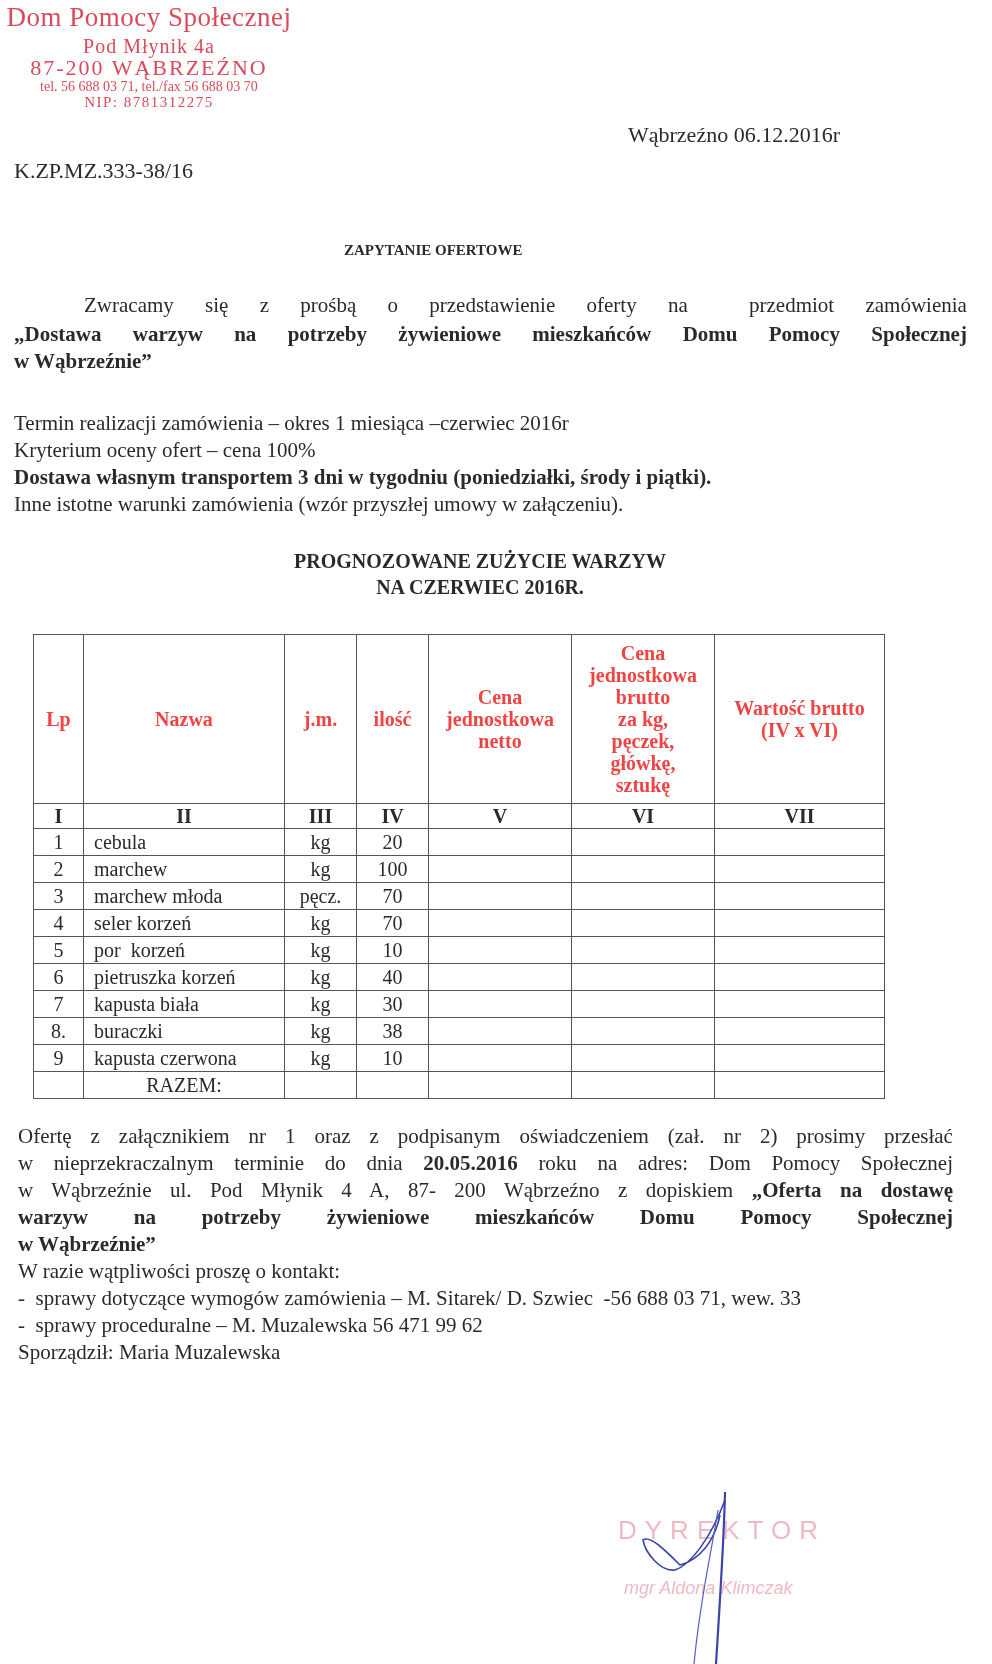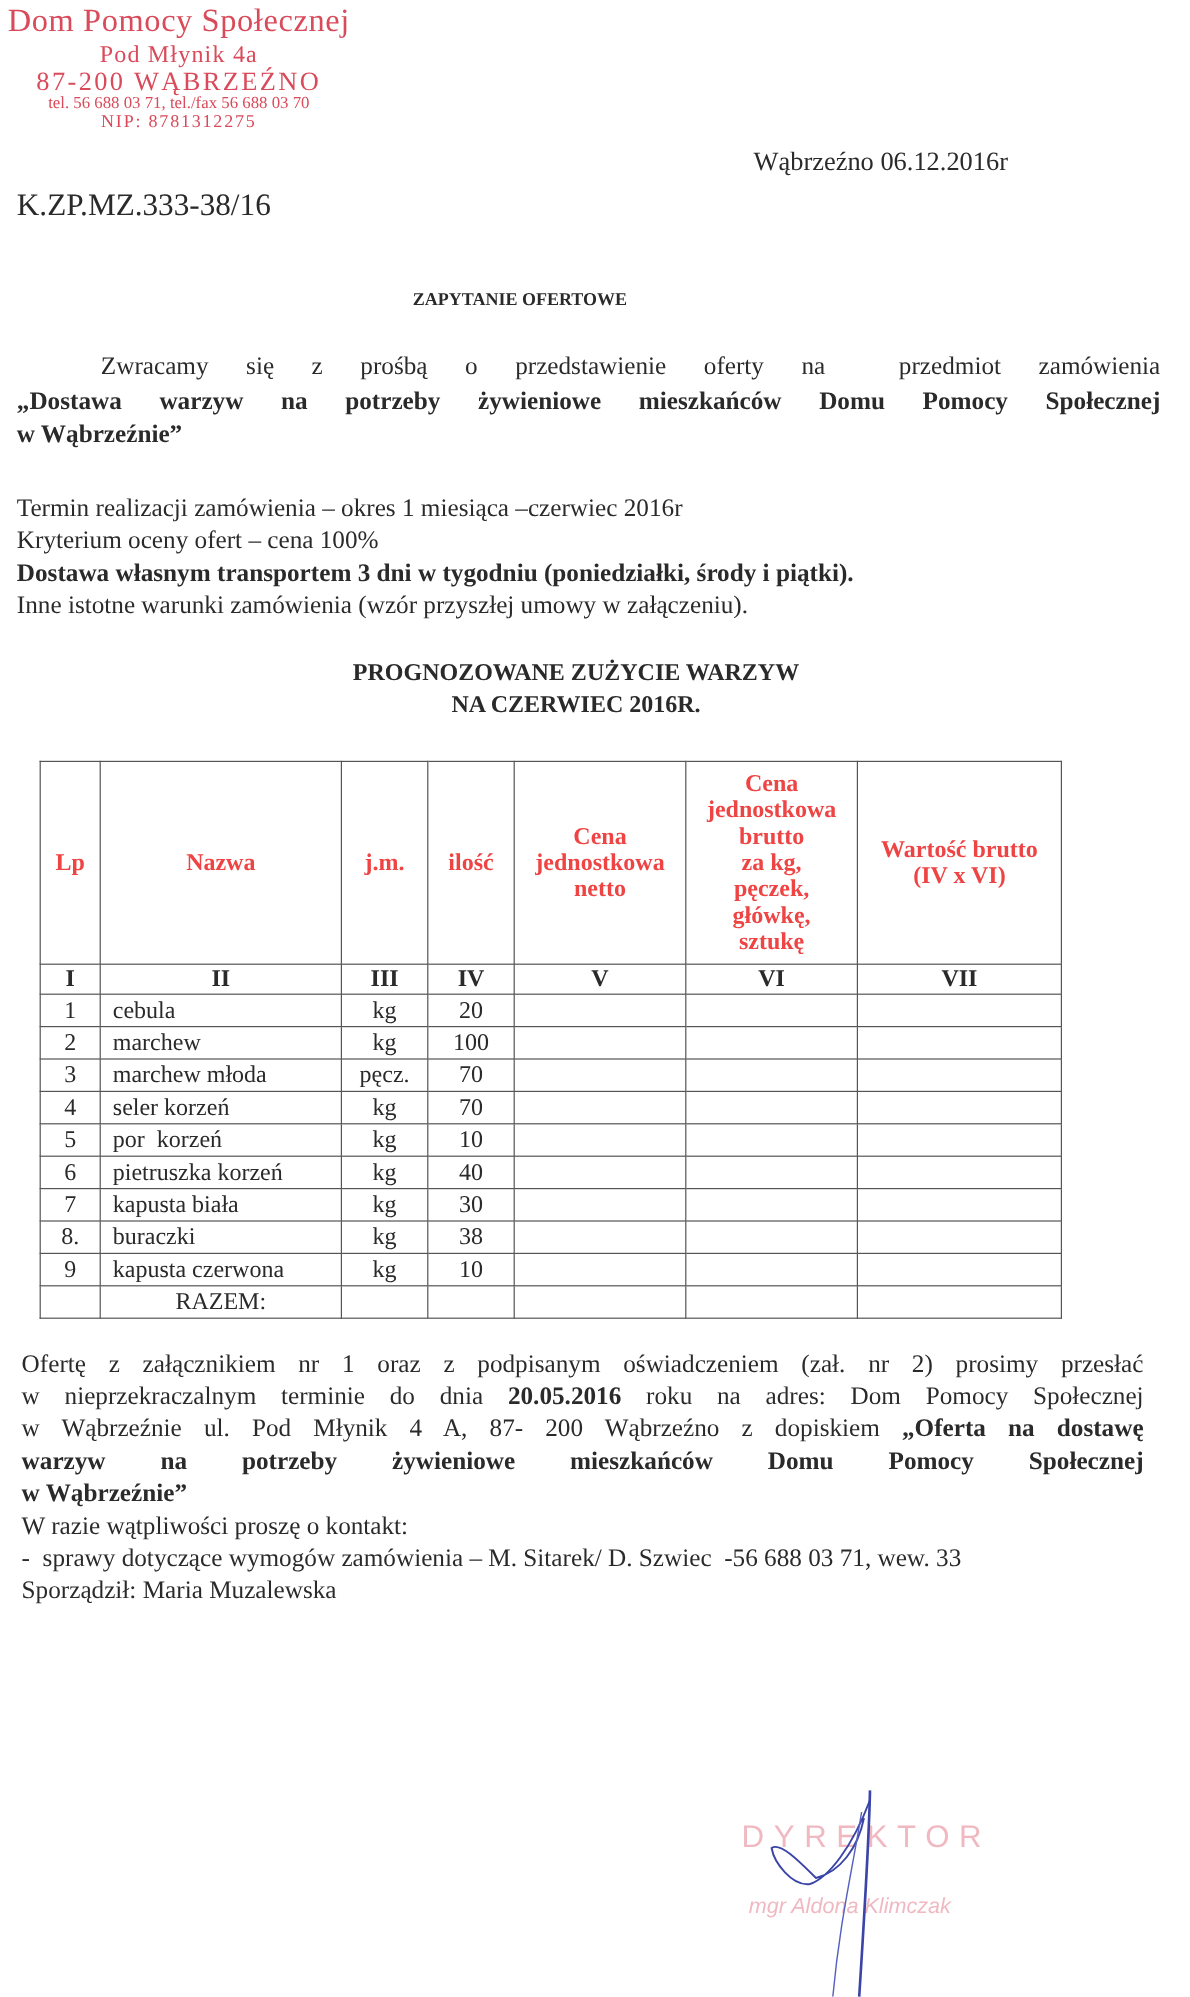--- a/index.html
+++ b/index.html
@@ -30,21 +30,21 @@
 
 <div class="abs stamp" style="left:-6px; top:2px; width:310px;">
   <div class="l1">Dom Pomocy Społecznej</div>
   <div class="l2" style="margin-top:2px;">Pod Młynik 4a</div>
   <div class="l3" style="margin-top:-3px;">87-200 WĄBRZEŹNO</div>
   <div class="l4" style="margin-top:-2px;">tel. 56 688 03 71, tel./fax 56 688 03 70</div>
   <div class="l5" style="margin-top:-1px;">NIP: 8781312275</div>
 </div>
 
 <div class="abs t" style="left:628px; top:121px; font-size:22px;">Wąbrzeźno 06.12.2016r</div>
-<div class="abs t" style="left:14px; top:157px; font-size:26px;">K.ZP.MZ.333-38/16</div>
+<div class="abs t" style="left:14px; top:157px; font-size:22px;">K.ZP.MZ.333-38/16</div>
 
 <div class="abs t b" style="left:344px; top:237px; font-size:15px;">ZAPYTANIE OFERTOWE</div>
 
 <div class="abs" style="left:14px; top:292px;">
   <div class="t just" style="padding-left:70px; width:883px;">
     <span>Zwracamy</span>
       <span>się</span>
       <span>z</span>
       <span>prośbą</span>
       <span>o</span>
@@ -242,20 +242,21 @@
       <span>potrzeby</span>
       <span>żywieniowe</span>
       <span>mieszkańców</span>
       <span>Domu</span>
       <span>Pomocy</span>
       <span>Społecznej</span>
   </div>
   <div class="t b">w Wąbrzeźnie”</div>
   <div class="t">W razie wątpliwości proszę o kontakt:</div>
   <div class="t" style="white-space:pre;">-  sprawy dotyczące wymogów zamówienia – M. Sitarek/ D. Szwiec  -56 688 03 71, wew. 33</div>
+  <div class="t" style="white-space:pre;">-  sprawy proceduralne – M. Muzalewska 56 471 99 62</div>
   <div class="t">Sporządził: Maria Muzalewska</div>
 </div>
 
 <div class="abs sig-stamp" style="left:618px; top:1515px; font-size:26px; letter-spacing:8px;">
   <span>DYREKTOR</span>
 </div>
 <div class="abs sig-stamp" style="left:624px; top:1578px; font-size:18px; font-style:italic;">
   <span>mgr Aldona Klimczak</span>
 </div>
 <svg class="abs" style="left:640px; top:1480px;" width="120" height="184" viewBox="0 0 120 184">

